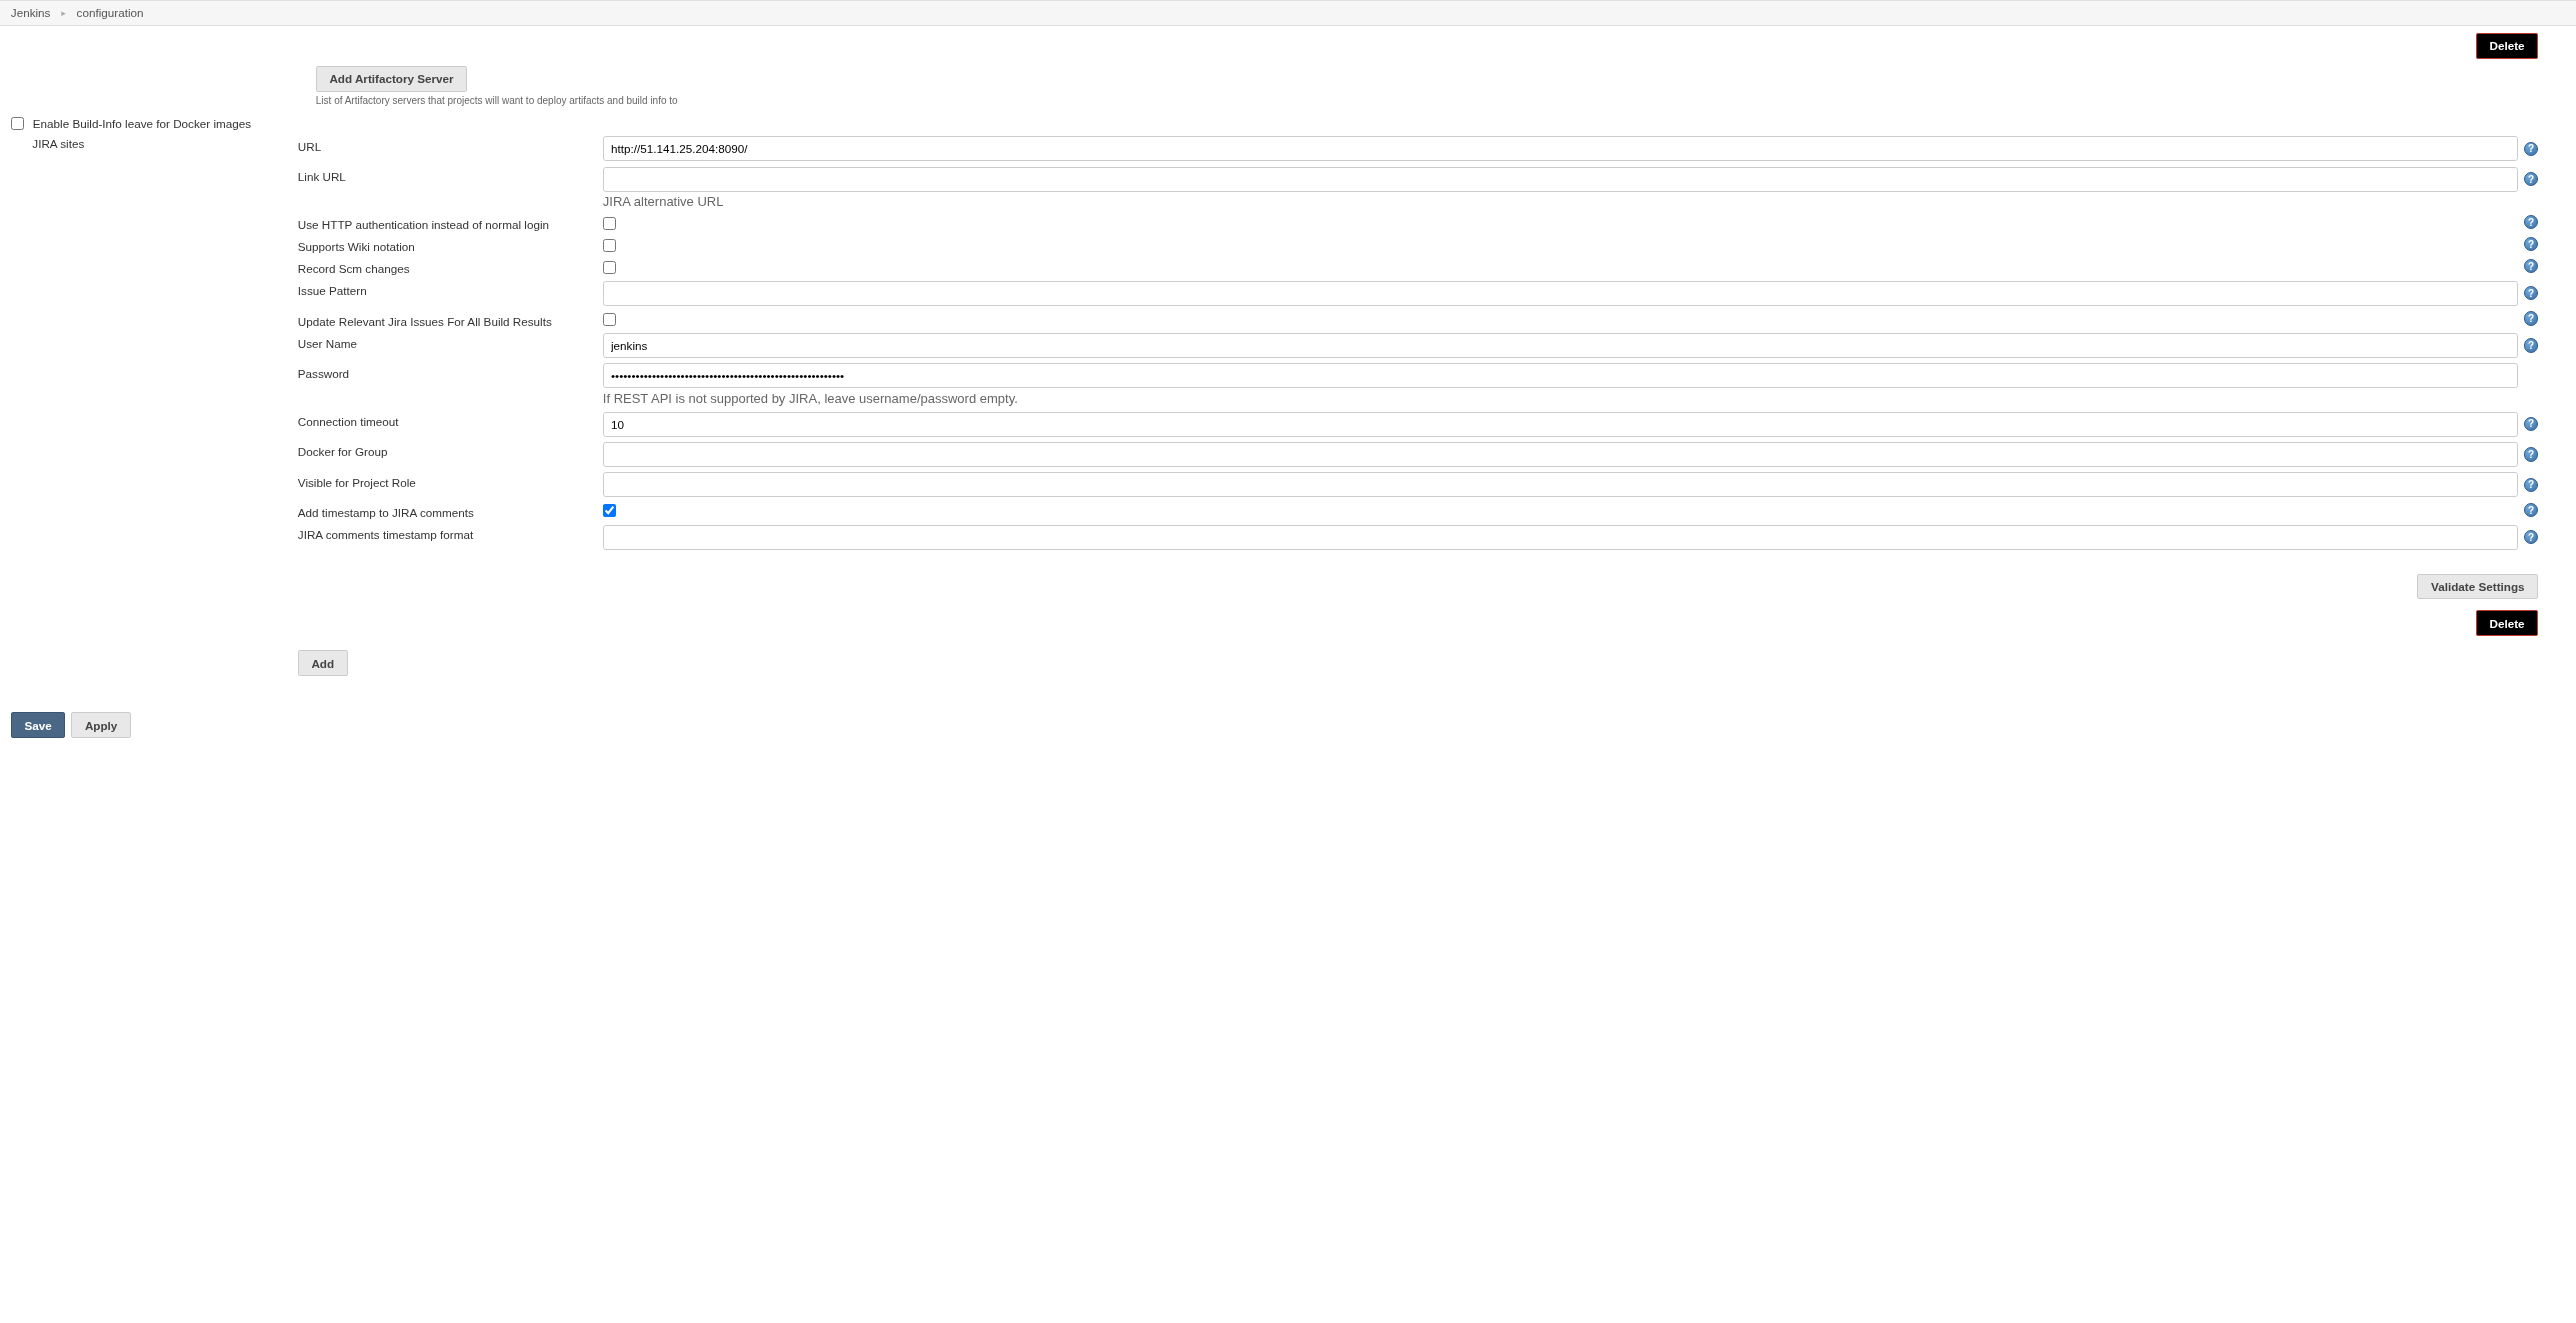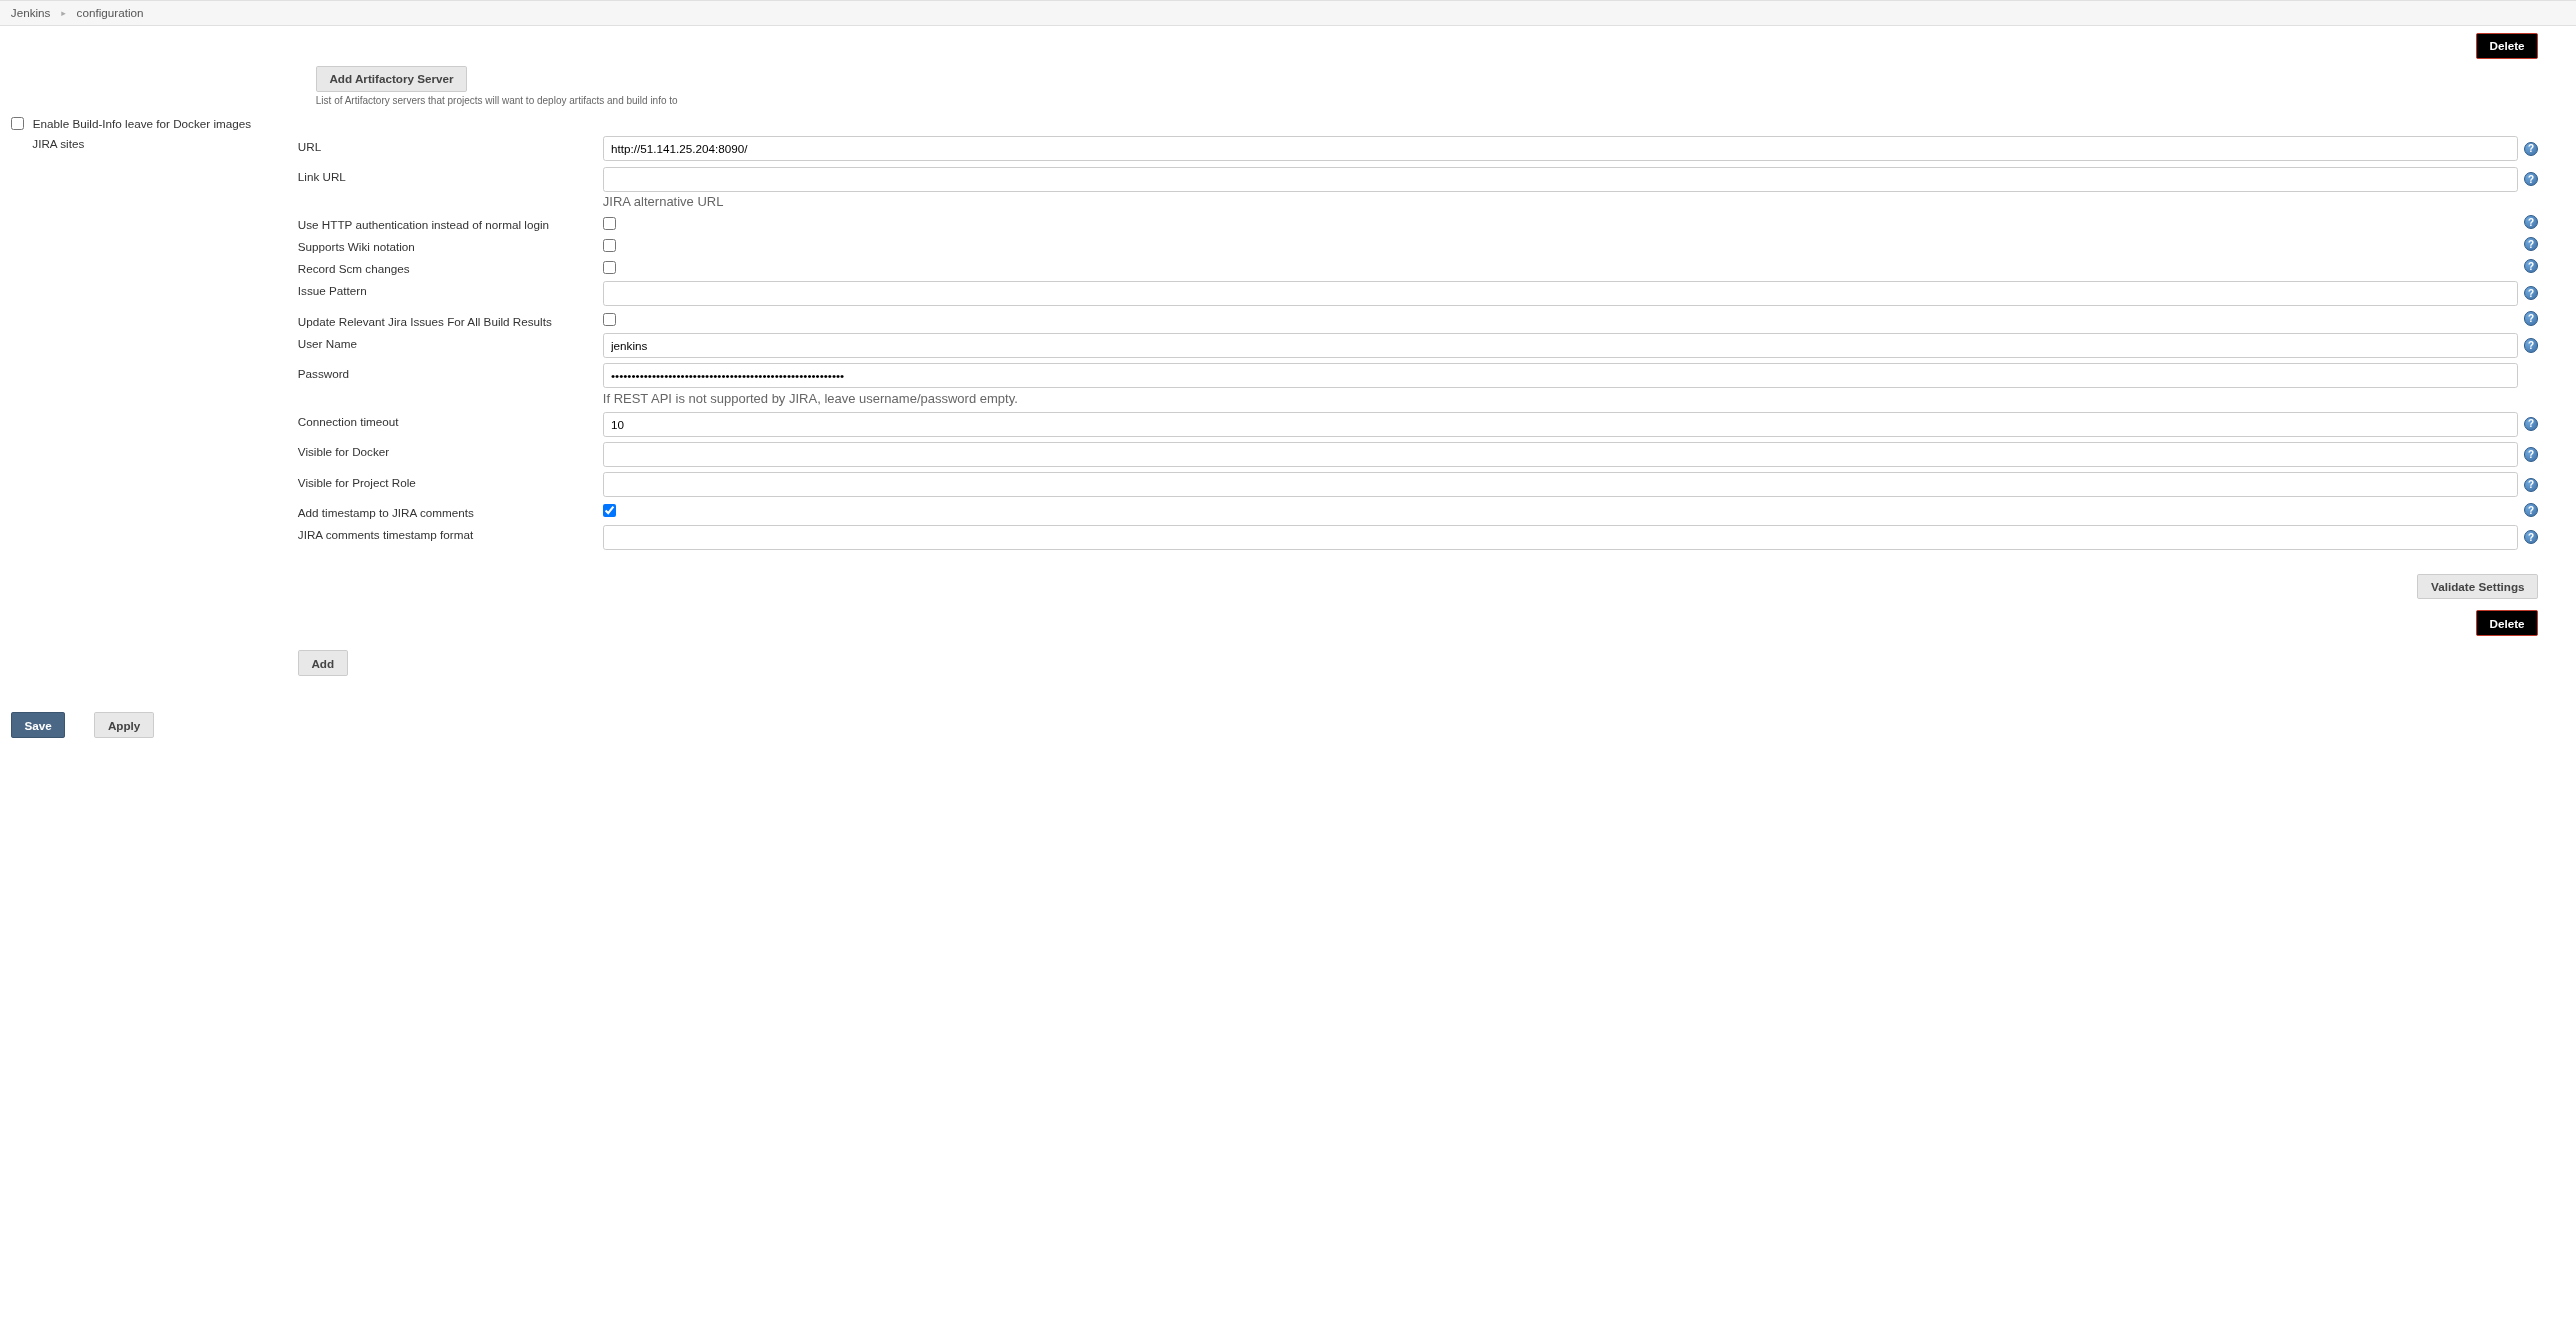--- a/index.html
+++ b/index.html
@@ -33,21 +33,21 @@
 
 .checkbox-row { display: flex; align-items: center; gap: 9px; padding: 3.6px 0; }
 
 .jira-sites-row { display: flex; align-items: flex-start; }
 .jira-sites-label { width: 287px; padding-left: 21.5px; padding-top: 3.6px; flex-shrink: 0; }
 .jira-fields { flex: 1; }
 
 .action-row-right { display: flex; justify-content: flex-end; padding: 5.4px 0; gap: 7.2px; }
 .action-row-left { display: flex; justify-content: flex-start; padding: 9px 0; }
 
-.bottom-bar { margin-top: 27px; display: flex; gap: 29px; padding-left: 0; }
+.bottom-bar { margin-top: 27px; display: flex; gap: 6px; padding-left: 0; }
 
 .artifactory-block { margin-left: 305px; margin-bottom: 7.2px; }
 .artifactory-desc { font-size: 10px; color: #666; margin-top: 3.6px; }
 </style>
 </head>
 <body>
 
 <div class="breadcrumb-bar">
   <a href="#">Jenkins</a>
   <span class="breadcrumb-sep">▸</span>
@@ -177,21 +177,21 @@
           <div class="label-col">Connection timeout</div>
           <div class="field-col">
             <div class="field-line">
               <input type="text" value="10" style="">
               <span class="help-icon">?</span>
             </div>
           </div>
         </div>
 
         <div class="row">
-          <div class="label-col">Visible for Docker</div>
+          <div class="label-col">Docker for Group</div>
           <div class="field-col">
             <div class="field-line">
               <input type="text" value="" style="">
               <span class="help-icon">?</span>
             </div>
           </div>
         </div>
 
         <div class="row">
           <div class="label-col">Visible for Project Role</div>

